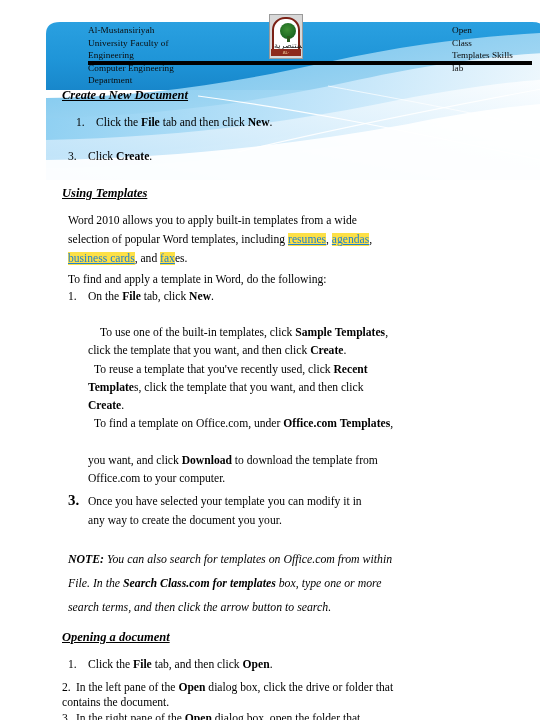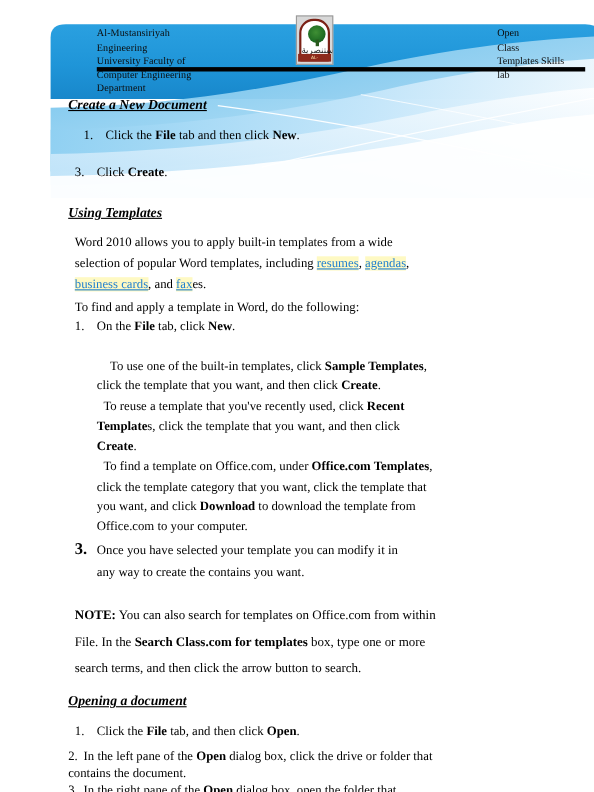--- a/index.html
+++ b/index.html
@@ -158,33 +158,34 @@
     white-space: nowrap;
   }
   .num {
     display: inline-block;
     width: 20px;
   }
   b { font-weight: bold; }
   .lnk {
     color: #1f7fd0;
     text-decoration: underline;
-    background: #fef9c3;
+    background: #fde047;
   }
   .big-num {
     font-size: 15px;
     font-weight: bold;
     font-family: "Liberation Serif", "DejaVu Serif", serif;
   }
   .note {
     position: absolute;
     font-family: "Liberation Serif", "DejaVu Serif", serif;
     font-size: 11.8px;
     line-height: 24px;
     color: #000;
+    font-style: italic;
   }
   .clip-bottom {
     position: absolute;
     overflow: hidden;
   }
 </style>
 </head>
 <body>
 
 <div class="header-zone">
@@ -260,22 +261,22 @@
       <path d="M 170 96 C 260 108 360 126 540 166" stroke="#ffffff" stroke-width="1.1" fill="none" opacity="0.95"></path>
       <path d="M 540 84 C 400 110 300 130 210 152" stroke="#ffffff" stroke-width="1.1" fill="none" opacity="0.9"></path>
       <path d="M 300 86 C 400 104 470 118 540 134" stroke="#ffffff" stroke-width="0.9" fill="none" opacity="0.8"></path>
 
       <path d="M 18 34 Q 18 22 32 22 L 40 22 L 40 160 L 18 160 Z" fill="url(#gBanner)" opacity="0"></path>
     </g>
   </svg>
 
   <div class="header-text-left">
     <span class="hdr-line">Al-Mustansiriyah</span>
+    <span class="hdr-line">University  Faculty of</span>
     <span class="hdr-line">Engineering</span>
-    <span class="hdr-line">University  Faculty of</span>
     <span class="hdr-line">Computer Engineering</span>
     <span class="hdr-line">Department</span>
   </div>
 
   <div class="header-text-right">
     <span class="hdr-line">Open</span>
     <span class="hdr-line">Class</span>
     <span class="hdr-line">Templates Skills</span>
     <span class="hdr-line">lab</span>
   </div>
@@ -333,30 +334,29 @@
   <div class="ol-row" style="left:88px; top:379px;">
     <b>Template</b><span>s,  click the template that you want, and then click</span>
   </div>
   <div class="ol-row" style="left:88px; top:397px;">
     <b>Create</b><span>.</span>
   </div>
 
   <div class="ol-row" style="left:94px; top:415px;">
     <span>To find a template on Office.com, under </span><b>Office.com Templates</b><span>,</span>
   </div>
-  <div class="ol-row" style="left:88px; top:434px;">click the  template category that you want, click the template that</div>
   <div class="ol-row" style="left:88px; top:452px;">
     <span>you want, and click  </span><b>Download</b><span> to download the template from</span>
   </div>
   <div class="ol-row" style="left:88px; top:470px;">Office.com to your computer.</div>
 
   <div class="ol-row" style="left:68px; top:492px;">
     <span class="big-num" style="display:inline-block;width:20px;">3.</span><span>Once you have selected your template you can modify it in</span>
   </div>
-  <div class="ol-row" style="left:88px; top:512px;">any way to  create the contains you want.</div>
+  <div class="ol-row" style="left:88px; top:512px;">any way to  create the document you your.</div>
 
   <div class="note" style="left:68px; top:547px; width:420px;">
     <b>NOTE:</b><span> You can also search for templates on Office.com from within</span><br>
     <span>File. In  the </span><b>Search Class.com for templates</b><span> box, type one or more</span><br>
     <span>search terms, and  then click the arrow button to search.</span>
   </div>
 
   <div class="sec-head" style="left:62px; top:630px;">Opening a document</div>
 
   <div class="ol-row" style="left:68px; top:656px;">

